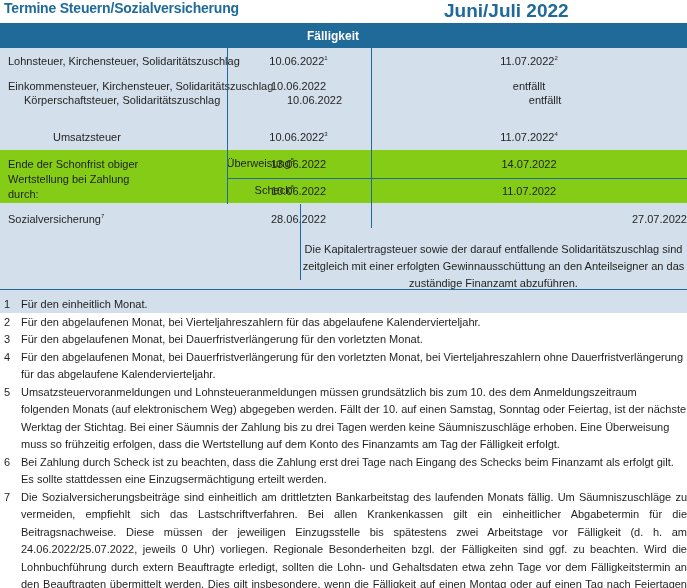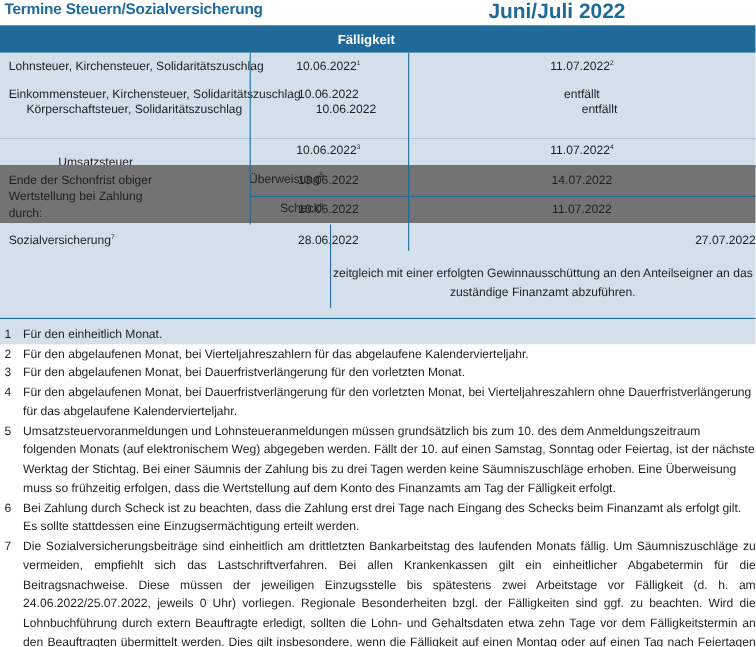--- a/index.html
+++ b/index.html
@@ -14,21 +14,21 @@
   .hdr { height: 25px; background: #1f6a98; color: #fff; font-weight: bold; font-size: 12px; position: relative; }
   .hdr span { position: absolute; top: 6px; }
   .hdr .h1 { left: 10px; margin-top: 20px; }
   .hdr .h2 { left: 307px; }
 
   .row { position: relative; font-size: 11px; color: #1f1f1f; }
   .row .c1 { position: absolute; left: 8px; }
   .row .c2 { position: absolute; left: 227px; width: 143px; text-align: center; }
   .row .c3 { position: absolute; left: 371px; width: 316px; text-align: center; }
   .blue { background: #d3dfea; }
-  .white { background: #737373; padding-left: 24px; }
+  .white { background: #84cc16; padding-left: 24px; }
   sup { font-size: 6px; vertical-align: super; line-height: 0; }
 
   .vline { position: absolute; width: 1px; background: #1f6a98; }
   .hline { position: absolute; height: 1px; background: #1f6a98; left: 0; width: 687px; }
   .hline-part { position: absolute; height: 1px; background: #1f6a98; }
 
   .mergecell { position: absolute; left: 300px; width: 387px; text-align: center; font-size: 11px; line-height: 17px; }
 
   .notes { position: absolute; top: 296px; left: 4px; width: 683px; font-size: 11px; color: #1f1f1f; }
   .note { position: relative; padding-left: 17px; line-height: 17.5px; margin-bottom: 0; }
@@ -63,21 +63,21 @@
     </div>
     <div style="position:absolute;top:46px;left:0;width:609px;height:17px;margin-left:16px;">
       <span class="c1">Körperschaftsteuer, Solidaritätszuschlag</span>
       <span class="c2">10.06.2022</span>
       <span class="c3">entfällt</span>
     </div>
   </div>
   <div class="hline" style="top:103px;"></div>
 
   <div class="row blue" style="height:24px;">
-    <span class="c1" style="top:16px;padding-left:45px;">Umsatzsteuer</span>
+    <span class="c1" style="top:5px;padding-left:45px;">Umsatzsteuer</span>
     <span class="c2" style="top:5px;"><span>10.06.2022</span><sup>3</sup></span>
     <span class="c3" style="top:5px;"><span>11.07.2022</span><sup>4</sup></span>
   </div>
   <div class="hline" style="top:128px;"></div>
 
   <div class="row white" style="height:53px;">
     <div style="position:absolute;left:8px;top:7px;line-height:15px;">
       <div>Ende der Schonfrist obiger</div>
       <div>Wertstellung bei Zahlung</div>
       <div>durch:</div>
@@ -89,20 +89,21 @@
     <span style="position:absolute;right:393px;top:34px;"><span>Scheck</span><sup>6</sup></span>
     <span class="c2" style="top:35px;">10.06.2022</span>
     <span class="c3" style="top:35px;">11.07.2022</span>
   </div>
 
   <div class="row blue" style="height:110px;">
     <span class="c1" style="top:10px;"><span>Sozialversicherung</span><sup>7</sup></span>
     <span class="c2" style="top:10px;">28.06.2022</span>
     <span class="c3" style="top:10px;text-align:right;">27.07.2022</span>
     <div class="mergecell" style="top:38px;">
+      <div>Die Kapitalertragsteuer sowie der darauf entfallende Solidaritätszuschlag sind</div>
       <div>zeitgleich mit einer erfolgten Gewinnausschüttung an den Anteilseigner an das</div>
       <div>zuständige Finanzamt abzuführen.</div>
     </div>
   </div>
 
   <div class="vline" style="left:227px;top:25px;height:156px;"></div>
   <div class="vline" style="left:371px;top:25px;height:180px;"></div>
   <div class="vline" style="left:300px;top:181px;height:76px;"></div>
   <div class="hline" style="top:266px;"></div>
 </div>

